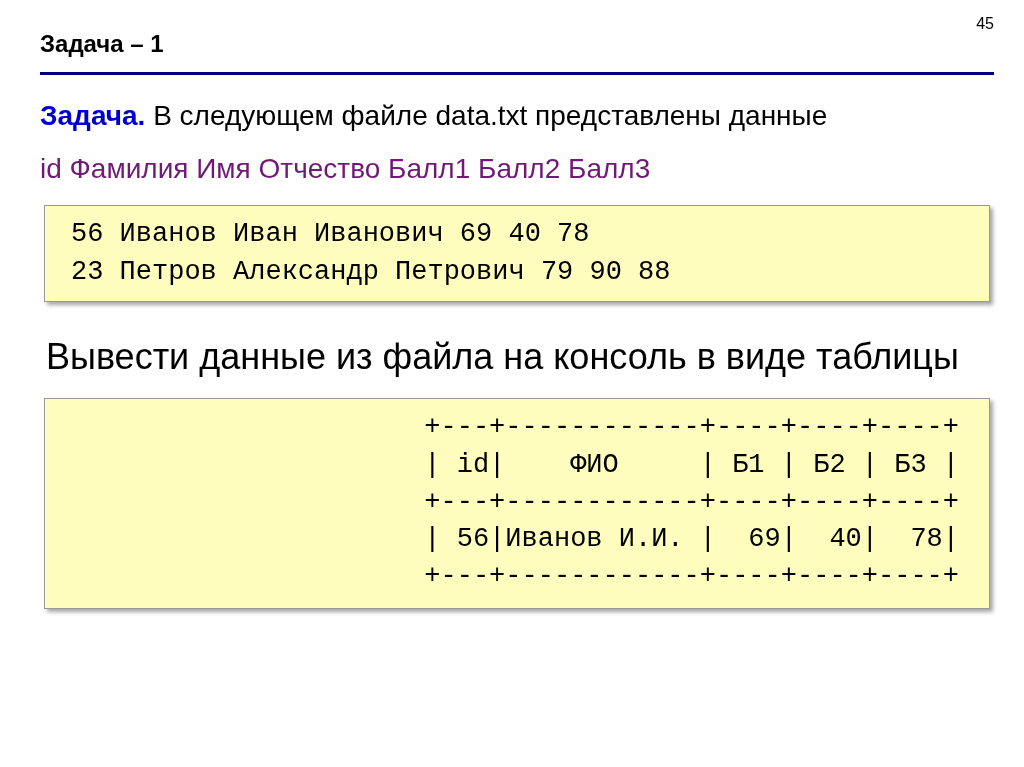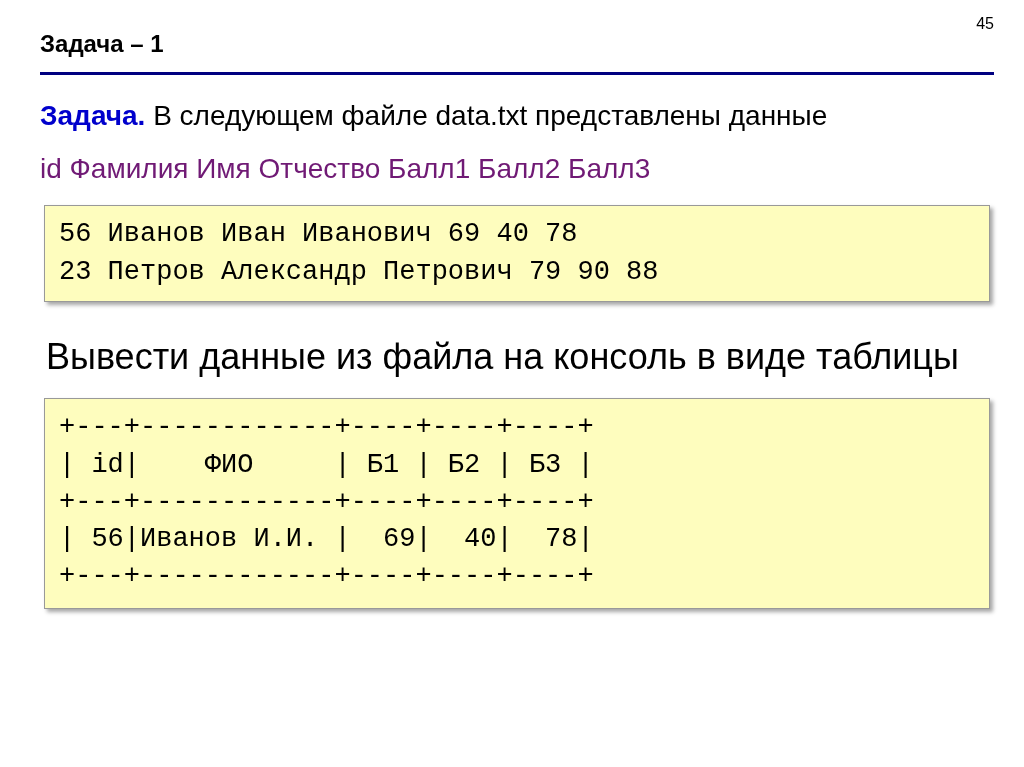--- a/index.html
+++ b/index.html
@@ -47,41 +47,42 @@
     }
     .format-line {
       font-size: 28px;
       color: #701a75;
       margin-bottom: 20px;
     }
     .code-block {
       background: #FEFDBE;
       border: 1px solid #999;
       box-shadow: 3px 3px 4px rgba(0,0,0,0.35);
-      padding: 10px 14px;
+      padding: 10px 26px;
       font-family: "Courier New", Courier, monospace;
       font-size: 27px;
       color: #000;
       line-height: 1.4;
       white-space: pre;
       margin-left: 4px;
       margin-right: 4px;
     }
     .code-block-1 {
       margin-bottom: 34px;
     }
     .output-text {
       font-size: 36px;
       color: #000;
       margin-bottom: 20px;
       margin-left: 6px;
     }
     .code-block-2 {
       line-height: 1.38;
-      padding: 10px 14px 12px 14px;
+      padding: 10px 30px 12px 14px;
+      text-align: right;
     }
   </style>
 </head>
 <body>
 
 <div class="page-number">45</div>
 
 <h1 class="title">Задача – 1</h1>
 <div class="underline"></div>
 

